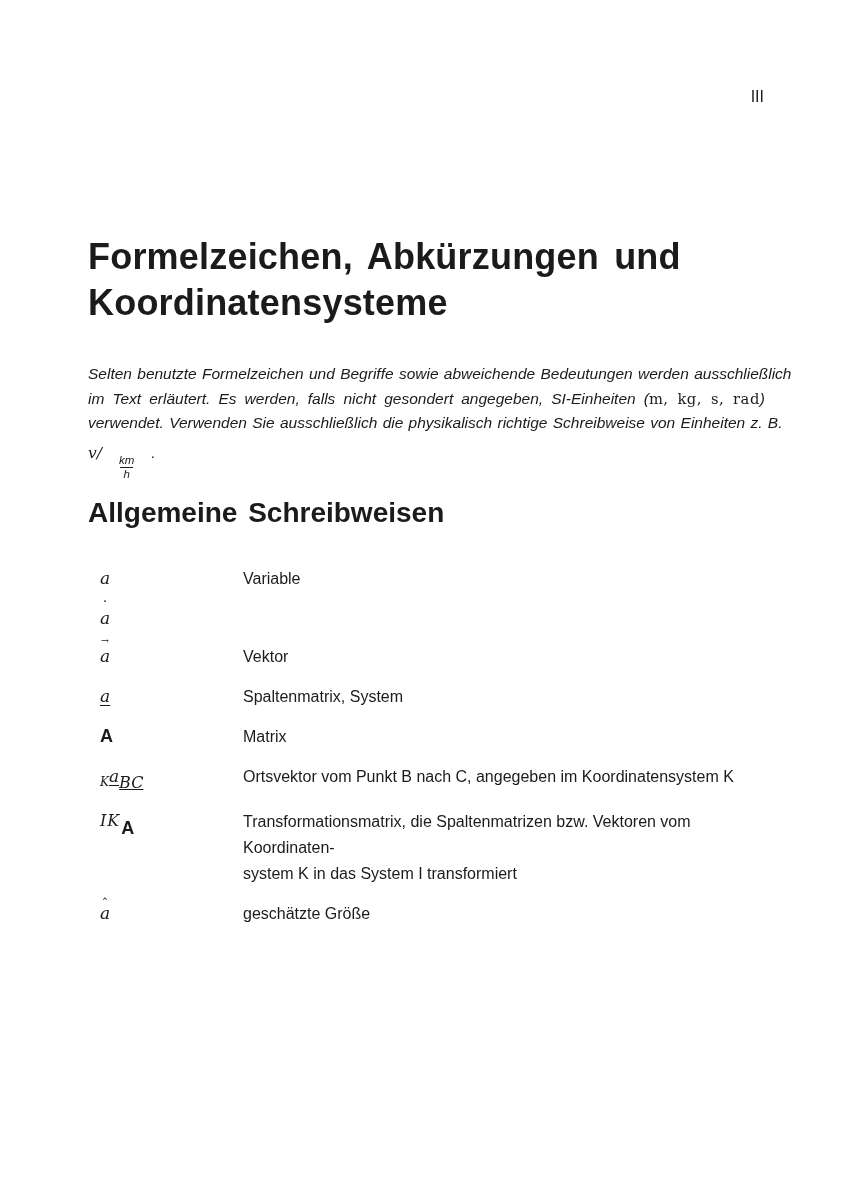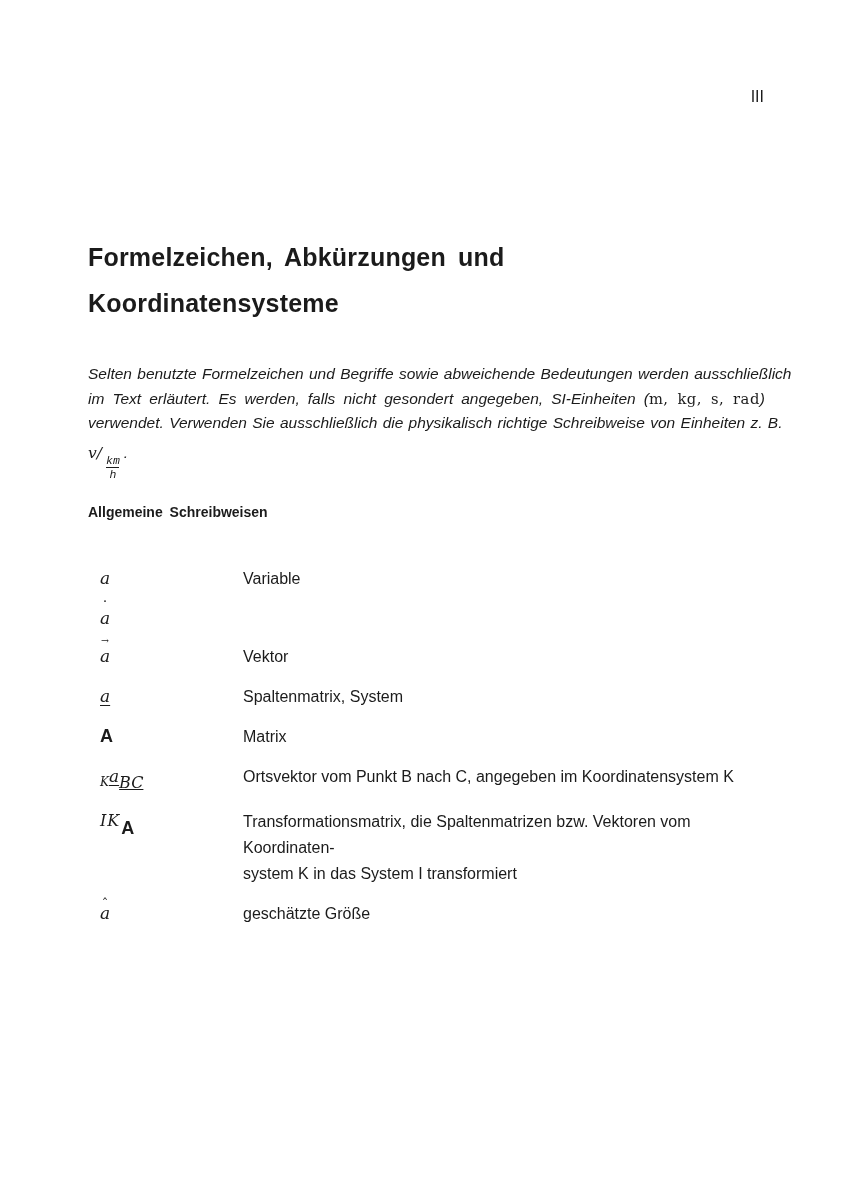--- a/index.html
+++ b/index.html
@@ -10,44 +10,44 @@
     color:#1b1b1b;
     font-family:"Liberation Sans", sans-serif;
     overflow:hidden;
   }
   .pagenum {
     position:absolute; top:88px; right:84px;
     font-size:16px; line-height:18px;
   }
   .doc-title {
     position:absolute; left:88px; right:88px; top:234px;
-    font-size:25px; font-weight:bold; line-height:46px;
+    font-size:36px; font-weight:bold; line-height:46px;
     word-spacing:5px; letter-spacing:0.2px;
   }
   .intro {
     position:absolute; left:88px; right:83px; top:362px;
     font-size:15.5px; font-style:italic; line-height:24.5px;
     word-spacing:1px;
   }
   .intro-line { text-align:justify; text-align-last:justify; white-space:nowrap; }
   .intro-line.last { text-align:left; text-align-last:left; white-space:normal; margin-top:5px; }
   .seg { font-style:inherit; }
   .seg-unit { font-family:"DejaVu Serif", serif; font-style:normal; font-size:0.95em; letter-spacing:0.5px; }
   .seg-mi { font-family:"DejaVu Serif", serif; font-style:italic; }
   .frac {
     display:inline-flex; flex-direction:column; align-items:center;
     vertical-align:-0.55em;
-    font-family:Liberation Mono, monospace; font-style:italic;
-    font-size:11.5px; line-height:1.15; margin:0 2px;
+    font-family:Liberation Sans, sans-serif; font-style:italic;
+    font-size:11.5px; line-height:1.15; margin:0 15px;
   }
   .frac .num { padding:0 2px; }
   .frac .den { border-top:1px solid #1b1b1b; padding:0 3px; }
   .section-heading {
     position:absolute; left:88px; right:83px; top:499px;
-    font-size:14px; font-weight:bold; line-height:27px;
+    font-size:28px; font-weight:bold; line-height:27px;
     word-spacing:3px;
   }
   .defs { position:absolute; left:88px; right:83px; top:566px; }
   .def-row { display:flex; align-items:flex-start; margin-bottom:14px; }
   .def-sym {
     flex:0 0 119px; box-sizing:border-box; padding-left:12px;
     font-family:"DejaVu Serif", serif; font-style:italic;
     font-size:17px; line-height:24px;
   }
   .def-desc { flex:1 1 auto; font-size:16px; line-height:26px;margin-left:36px; }

